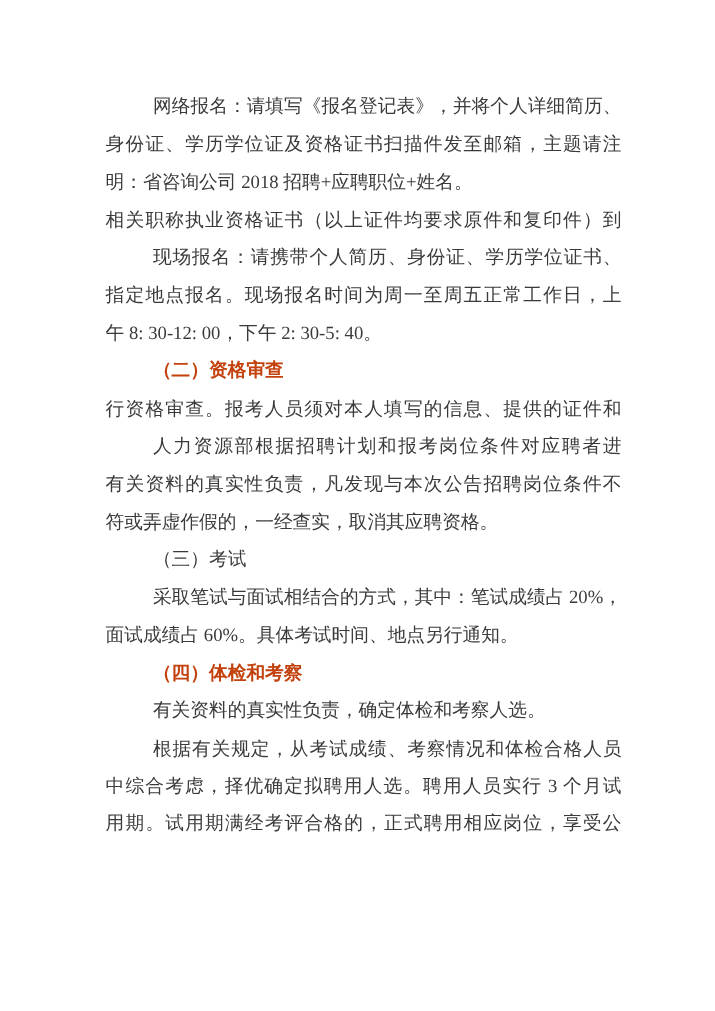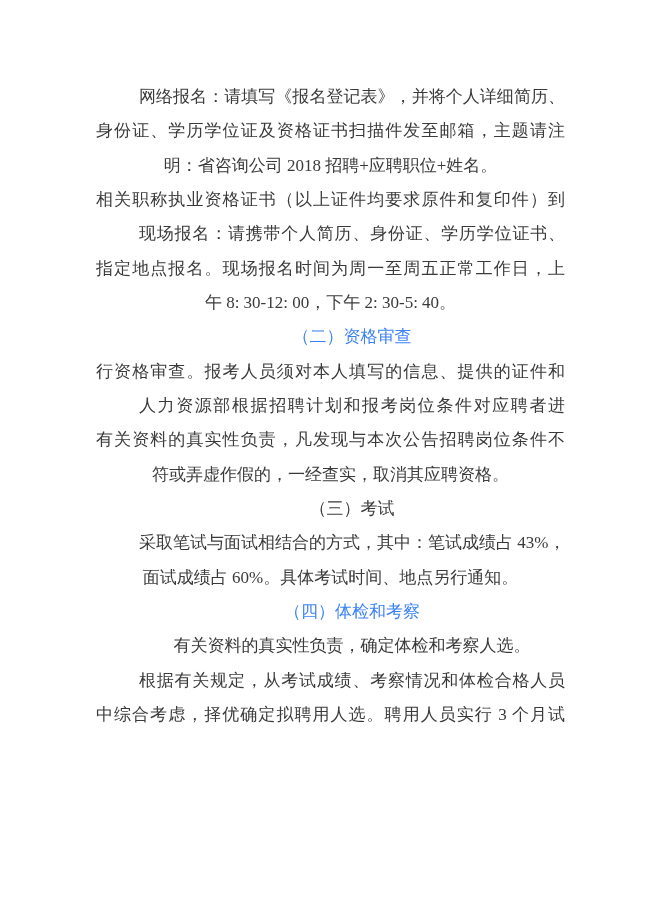--- a/index.html
+++ b/index.html
@@ -21,54 +21,55 @@
     left: 72px;
     top: 80px;
     width: 469px;
     margin-left: 24px;
   }
   .line {
     font-size: 17px;
     line-height: 34.33px;
     height: 34.33px;
     white-space: nowrap;
-    text-align: center;
+    text-align: left;
   }
   
   .line.fill {
     text-align: justify;
     text-align-last: justify;
   }
   
   .line.indent {
     text-indent: 43px;
   }
   .line.bold {
-    font-weight: normal;
-    color: #3b82f6;
+    font-weight: bold;
+    color: #c2410c;
   }
 </style>
 </head>
 <body>
 
 <div class="page">
   <div class="content" id="doc-content">
       <div class="line fill indent">网络报名：请填写《报名登记表》，并将个人详细简历、</div>
       <div class="line fill">身份证、学历学位证及资格证书扫描件发至邮箱，主题请注</div>
       <div class="line">明：省咨询公司 2018 招聘+应聘职位+姓名。</div>
       <div class="line fill">相关职称执业资格证书（以上证件均要求原件和复印件）到</div>
       <div class="line fill indent">现场报名：请携带个人简历、身份证、学历学位证书、</div>
       <div class="line fill">指定地点报名。现场报名时间为周一至周五正常工作日，上</div>
       <div class="line">午 8: 30-12: 00，下午 2: 30-5: 40。</div>
       <div class="line indent bold">（二）资格审查</div>
       <div class="line fill">行资格审查。报考人员须对本人填写的信息、提供的证件和</div>
       <div class="line fill indent">人力资源部根据招聘计划和报考岗位条件对应聘者进</div>
       <div class="line fill">有关资料的真实性负责，凡发现与本次公告招聘岗位条件不</div>
       <div class="line">符或弄虚作假的，一经查实，取消其应聘资格。</div>
       <div class="line indent">（三）考试</div>
-      <div class="line fill indent">采取笔试与面试相结合的方式，其中：笔试成绩占 43%，</div>
+      <div class="line fill indent">采取笔试与面试相结合的方式，其中：笔试成绩占 20%，</div>
       <div class="line">面试成绩占 60%。具体考试时间、地点另行通知。</div>
       <div class="line indent bold">（四）体检和考察</div>
       <div class="line indent">有关资料的真实性负责，确定体检和考察人选。</div>
       <div class="line fill indent">根据有关规定，从考试成绩、考察情况和体检合格人员</div>
       <div class="line fill">中综合考虑，择优确定拟聘用人选。聘用人员实行 3 个月试</div>
+      <div class="line fill">用期。试用期满经考评合格的，正式聘用相应岗位，享受公</div>
     </div>
 </div>
 
 </body></html>

